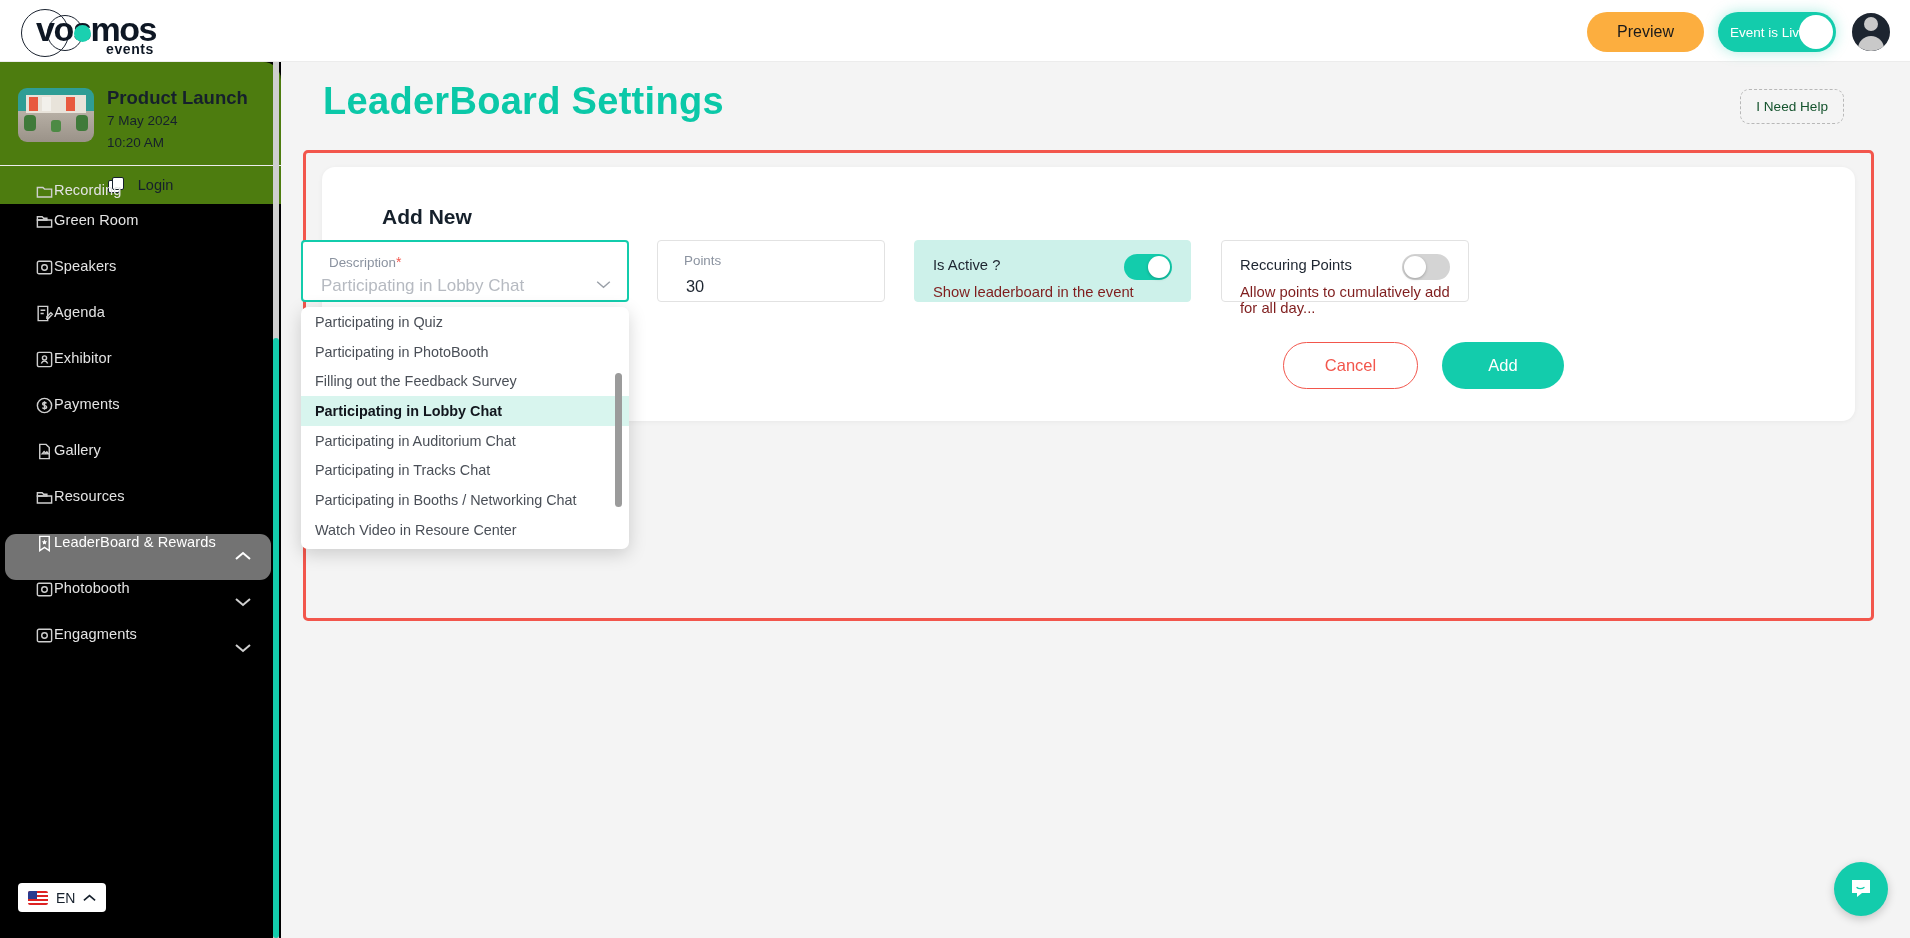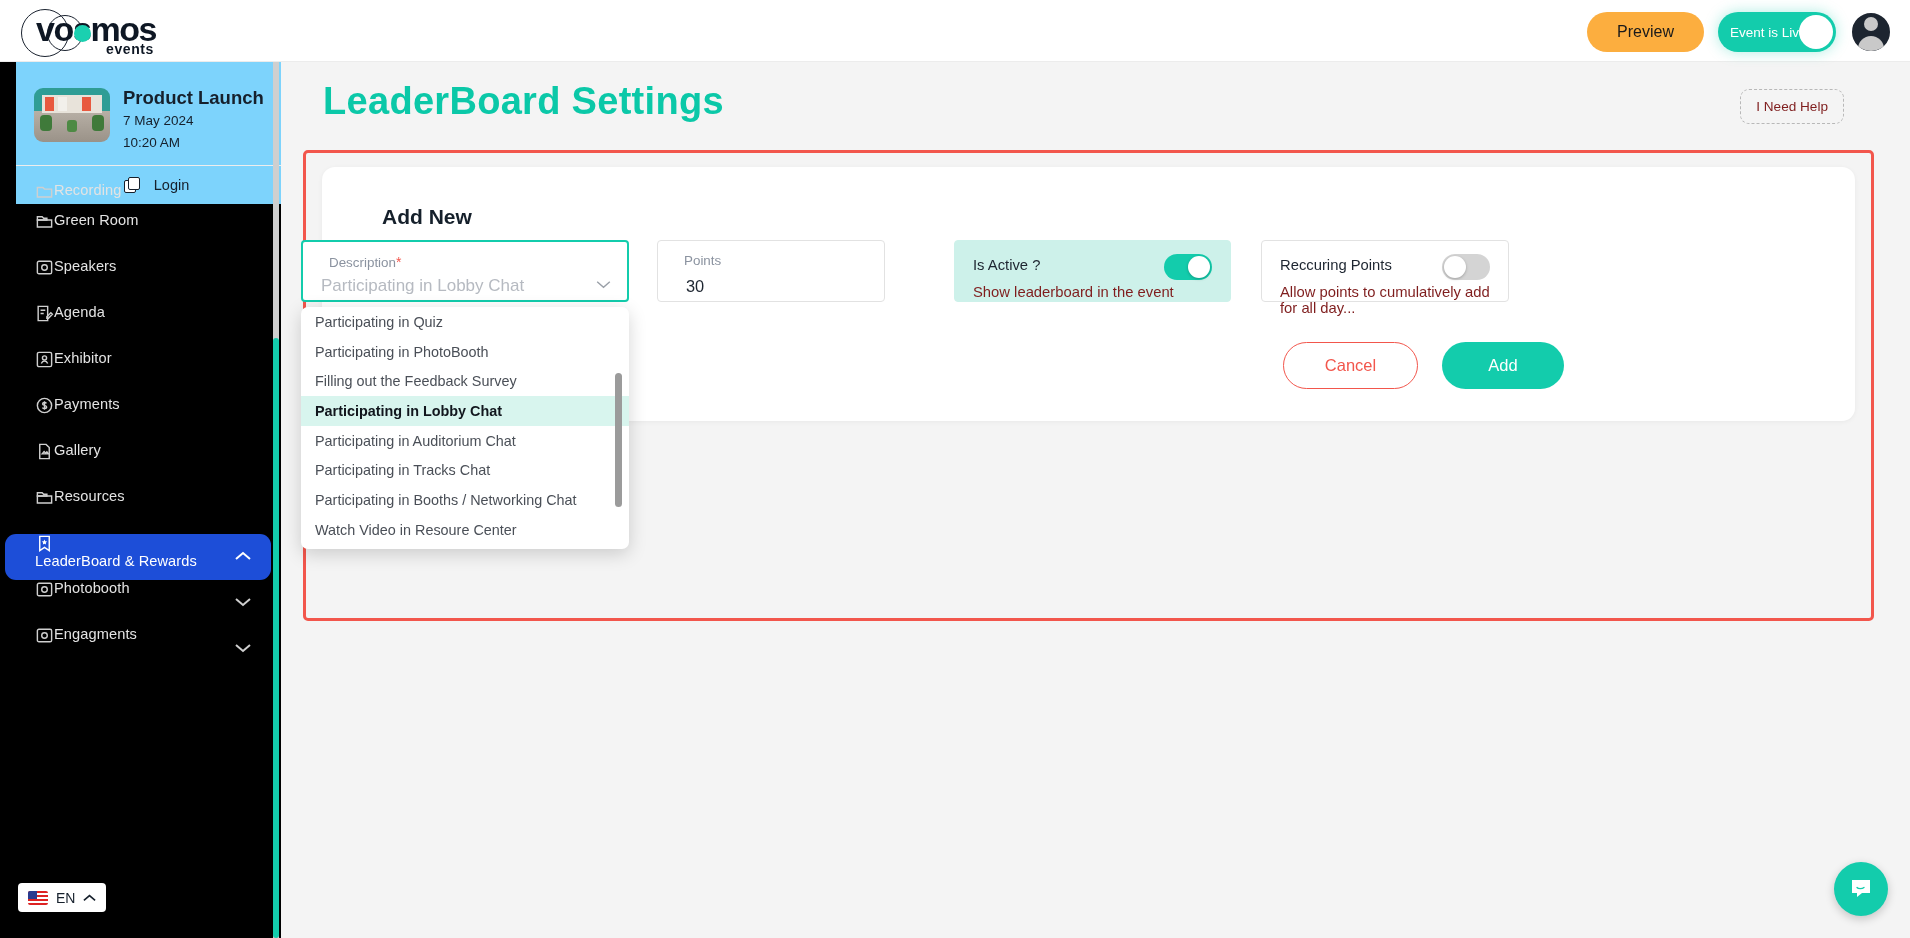--- a/index.html
+++ b/index.html
@@ -61,22 +61,22 @@
   }
   .avatar .head { width: 14px; height: 14px; border-radius: 50%; background: #c9c9c9; position: absolute; margin-bottom: 20px; }
   .avatar .body { width: 26px; height: 15px; border-radius: 13px 13px 0 0; background: #c9c9c9; }
 
   
   .sidebar {
     position: absolute; left: 0; top: 62px; width: 281px; height: 876px;
     background: #000000; z-index: 30; overflow: hidden;
   }
   .event-card {
-    position: absolute; left: 16px; top: 0; width: 281px; height: 142px;
-    background: #7dd3fc; border-radius: 0 18px 0 0;
+    position: absolute; left: 0; top: 0; width: 281px; height: 142px;
+    background: #4d7c0f; border-radius: 0 18px 0 0;
   }
   .event-thumb {
     position: absolute; left: 18px; top: 26px; width: 76px; height: 54px;
     border-radius: 9px; overflow: hidden;
     background: linear-gradient(#2f9d95 0%, #2f9d95 42%, #b8b0a6 42%, #9a9288 100%);
   }
   .event-thumb .banner { position: absolute; left: 8px; top: 7px; width: 60px; height: 18px; background: #e8e3da; }
   .event-thumb .b1 { position: absolute; left: 11px; top: 9px; width: 9px; height: 14px; background: #e8593f; }
   .event-thumb .b2 { position: absolute; left: 24px; top: 9px; width: 9px; height: 14px; background: #f2f0eb; }
   .event-thumb .b3 { position: absolute; left: 48px; top: 9px; width: 9px; height: 14px; background: #e8593f; }
@@ -95,21 +95,21 @@
   .copy-icon { position: relative; width: 17px; height: 17px; }
   .copy-icon .r1 { position: absolute; left: 0; top: 3px; width: 12px; height: 13px; border: 1.7px solid #16202c; border-radius: 2px; background: #fff; }
   .copy-icon .r2 { position: absolute; left: 4px; top: 0; width: 12px; height: 13px; border: 1.7px solid #16202c; border-radius: 2px; background: #fff; }
 
   .nav { position: absolute; left: 0; top: 120px; width: 281px; }
   .nav-item {
     position: relative; display: flex; align-items: flex-start; height: 46px;
     padding-left: 30px; cursor: pointer; margin: 0 10px 0 5px;
   }
   .nav-item .label { font-size: 14.6px; color: #e3e3e3; letter-spacing: .1px; }
-  .nav-item.active { background: #1d4ed8; border-radius: 11px; flex-direction: column; }
+  .nav-item.active { background: #737373; border-radius: 11px; }
   .nav-item.active .label { color: #fff; }
   .nav-item .chev { position: absolute; right: 20px; top: 17px; }
   .nav-ico { width: 19px; height: 19px; flex: 0 0 19px; display: block; }
   .sub-menu { background: #06121c; }
   .sub-item { height: 46px; display: flex; align-items: center; padding-left: 50px; cursor: pointer; }
   .sub-item .label { font-size: 14.2px; color: #ffffff; font-weight: 600; }
   .sub-item.current .label { color: #13ccac; font-weight: 400; }
   .sb-track { position: absolute; right: 2px; top: 0; width: 6px; height: 876px; background: #cfcfcf; }
   .sb-thumb { position: absolute; right: 2px; top: 276px; width: 6px; height: 600px; background: #13ccac; border-radius: 3px; cursor: pointer; }
 
@@ -125,21 +125,21 @@
 
   
   .main { position: absolute; left: 281px; top: 62px; width: 1629px; height: 876px; background: #f4f4f4; }
   .page-title {
     position: absolute; left: 42px; top: 18px; font-size: 38px; font-weight: 700;
     color: #0bc8a8; letter-spacing: .3px;
   }
   .help-btn {
     position: absolute; right: 66px; top: 27px; border: 1.6px dashed #b8b8b8;
     background: #f4f4f4; border-radius: 9px; padding: 9px 15px; font-size: 13.6px;
-    color: #7f1d1d; cursor: pointer; font-family: inherit;
+    color: #14532d; cursor: pointer; font-family: inherit;
   }
   .highlight-box {
     position: absolute; left: 22px; top: 88px; width: 1571px; height: 471px;
     border: 3px solid #f2564c; border-radius: 5px;
   }
   .card {
     position: absolute; left: 41px; top: 105px; width: 1533px; height: 254px;
     background: #fff; border-radius: 13px; box-shadow: 0 1px 5px rgba(0,0,0,.05);
   }
   .card-title { position: absolute; left: 60px; top: 38px; font-size: 21px; font-weight: 700; color: #15202b; }
@@ -148,21 +148,21 @@
     position: absolute; background: #fff; border: 1.3px solid #e2e2e2; border-radius: 4px;
   }
   .field.focused { border: 2px solid #13ccac; }
   .field .f-label { position: absolute; left: 18px; top: 12px; font-size: 13.4px; color: #8b93a0; margin-left: 8px; }
   .field .req { color: #f2564c; font-size: 14px; }
   .field .f-value { position: absolute; left: 18px; top: 36px; font-size: 16.4px; color: #1d2530; margin-left: 10px; }
   .field .f-placeholder { position: absolute; left: 18px; top: 34px; font-size: 17px; color: #b6bac1; }
   .chev-down-sm { position: absolute; right: 16px; top: 38px; }
 
   .toggle-field {
-    position: absolute; border-radius: 4px; margin-left: 40px;
+    position: absolute; border-radius: 4px;
   }
   .toggle-field.on { background: #cdf1ea; border: 1px solid #cdf1ea; }
   .toggle-field.off { background: #fff; border: 1.3px solid #e2e2e2; }
   .toggle-field .t-label { position: absolute; left: 18px; top: 16px; font-size: 14.8px; color: #1d2530; }
   .toggle-field .t-desc { position: absolute; left: 18px; top: 43px; font-size: 14.8px; color: #7f1d1d; }
   .switch { position: absolute; right: 18px; top: 13px; width: 48px; height: 26px; border-radius: 13px; cursor: pointer; }
   .switch.on { background: #13ccac; }
   .switch.off { background: #d4d4d4; }
   .switch .knob { position: absolute; top: 2px; width: 22px; height: 22px; border-radius: 50%; background: #fff; box-shadow: 0 1px 3px rgba(0,0,0,.25); }
   .switch.on .knob { right: 2px; }

